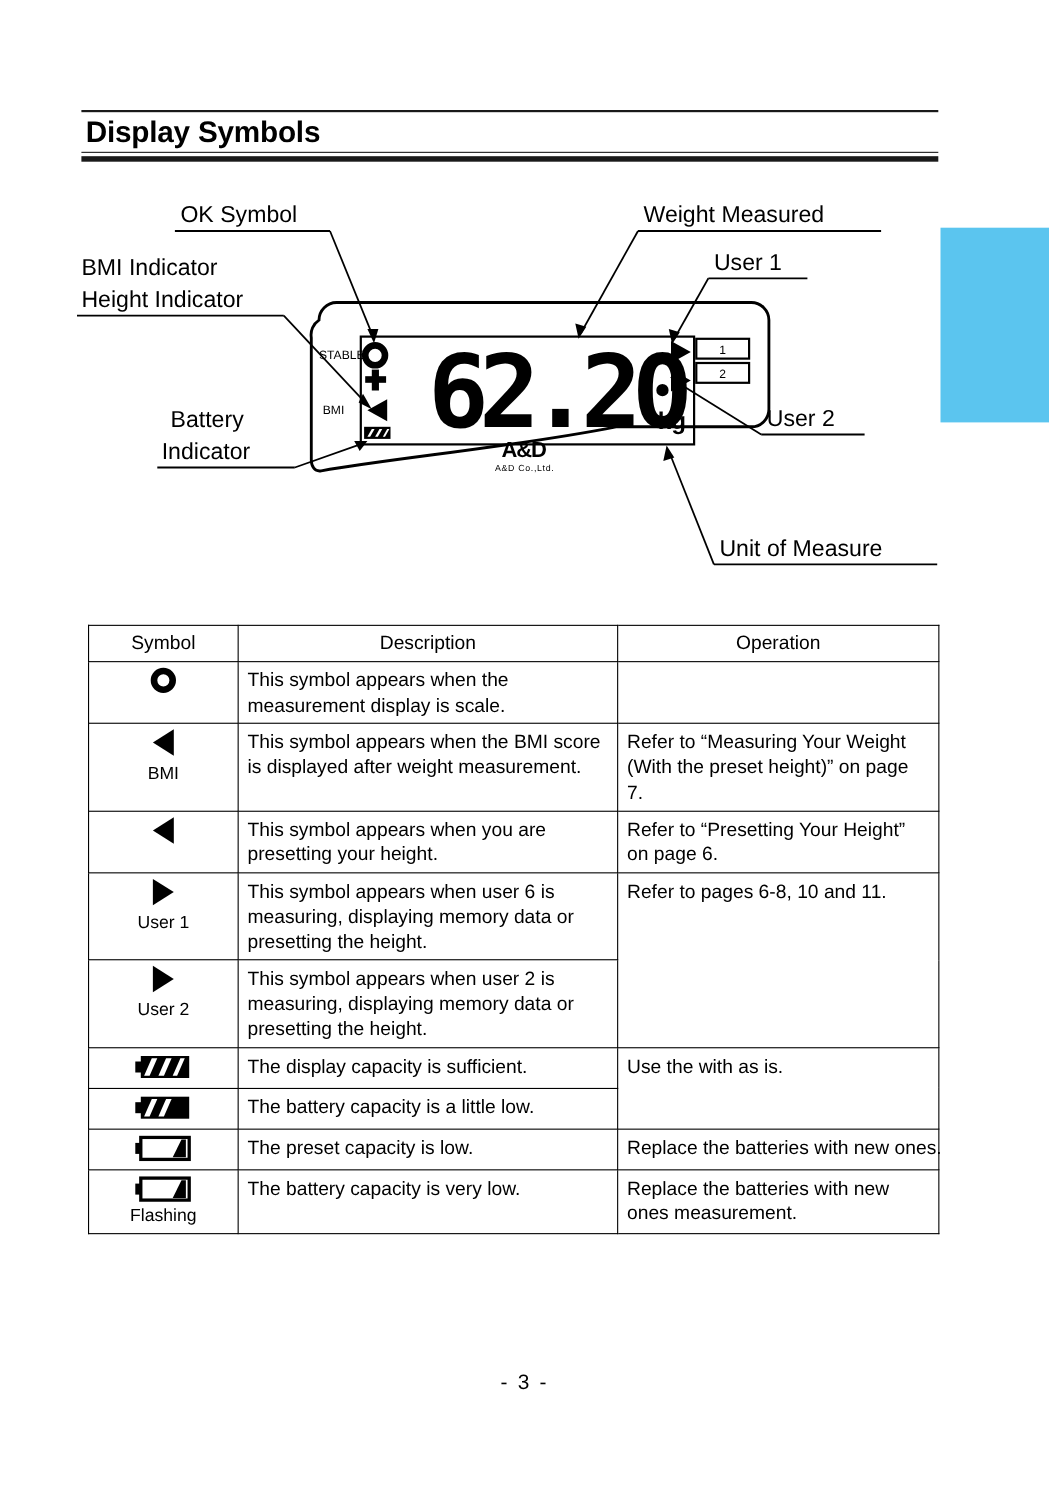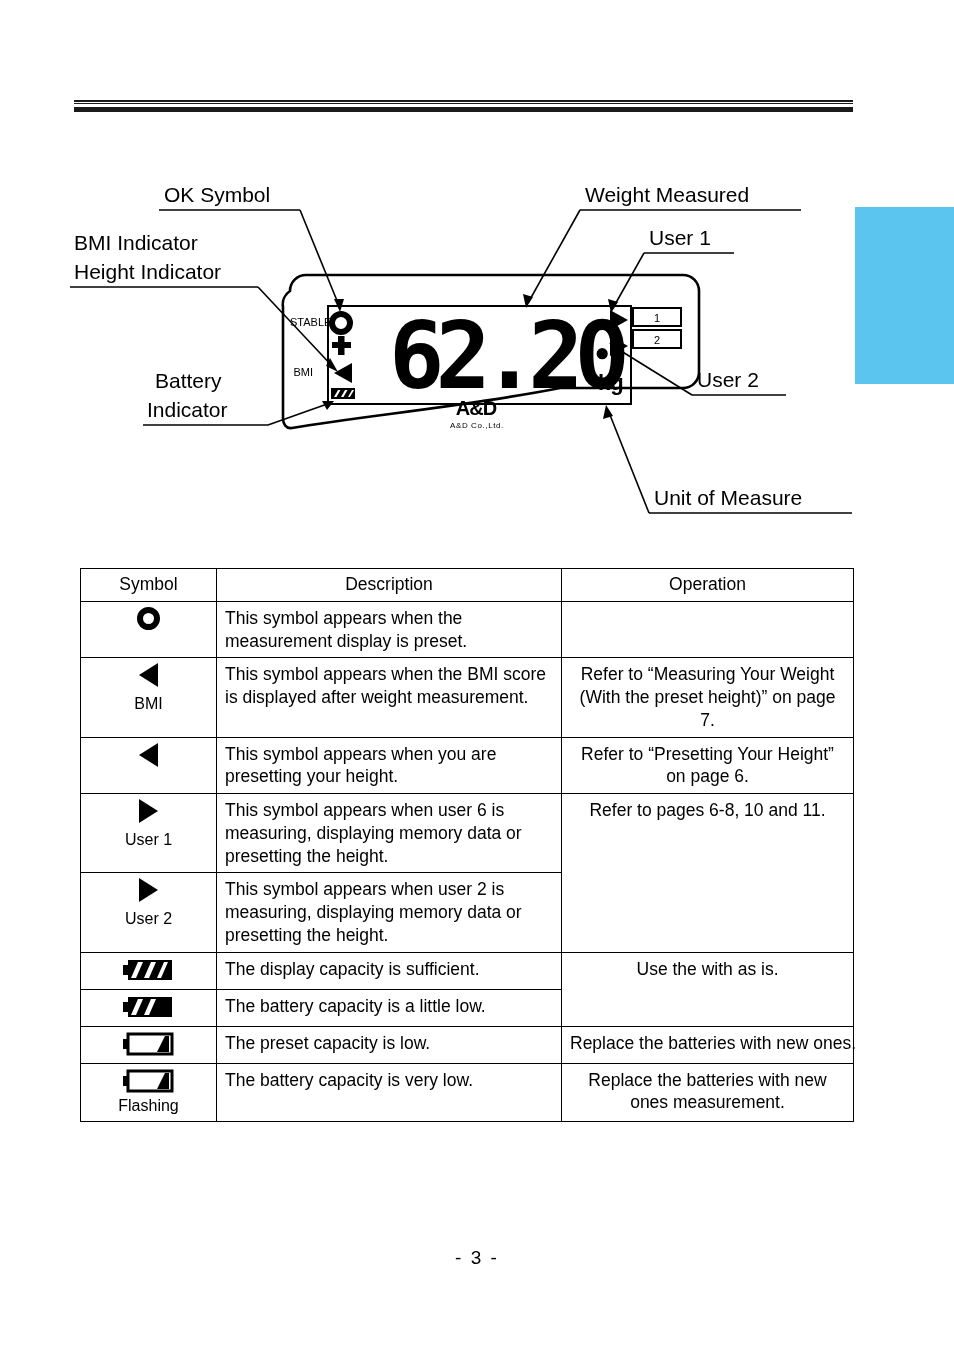--- a/index.html
+++ b/index.html
@@ -47,21 +47,21 @@
     vertical-align:top;
     font-weight:normal;
   }
   #symbol-table thead th{
     padding:4px 0 5px 0;font-size:17.5px;
   }
   .col-sym{width:136px;}
   .col-desc{width:345px;}
   .col-op{width:292px;}
   td.sym-cell{text-align:center;vertical-align:middle;padding:8px 4px;}
-  td.op-cell{vertical-align:top;text-align:center;}
+  td.op-cell{vertical-align:top;}
   td.op-cell.mid{vertical-align:middle;}
   .sym-sub{display:block;font-size:16px;margin-top:1px;}
   .small-op{font-size:14px;line-height:1.25;white-space:nowrap;}
 
   
   .glyph-o{
     display:inline-block;width:23px;height:23px;border-radius:50%;
     border:6px solid #000;box-sizing:border-box;
   }
   .glyph-left{
@@ -80,20 +80,21 @@
   #page-footer{
     position:absolute;left:0;top:1247px;width:954px;text-align:center;
     font-size:19px;letter-spacing:2px;
   }
 </style>
 </head>
 <body>
 
 <div id="title-block">
   <div id="title-rule-top"></div>
+  <div id="page-title">Display Symbols</div>
   <div id="title-rule-mid"></div>
   <div id="title-rule-bot"></div>
 </div>
 
 <div id="side-tab" style="background: rgb(91, 197, 239);"></div>
 
 <div id="diagram">
 <svg width="954" height="380" viewBox="0 0 954 380" xmlns="http://www.w3.org/2000/svg">
 
   <g fill="none" stroke="#000" stroke-width="2.6">
@@ -225,21 +226,21 @@
   <thead>
     <tr>
       <th>Symbol</th>
       <th>Description</th>
       <th>Operation</th>
     </tr>
   </thead>
   <tbody id="table-body">
       <tr>
         <td class="sym-cell"><span class="glyph-o"></span></td>
-        <td>This symbol appears when the measurement display is preset.</td>
+        <td>This symbol appears when the measurement display is scale.</td>
         <td class="op-cell" rowspan="1"></td>
       </tr>
       <tr>
         <td class="sym-cell"><span class="glyph-left"></span><span class="sym-sub">BMI</span></td>
         <td>This symbol appears when the BMI score is displayed after weight measurement.</td>
         <td class="op-cell" rowspan="1">Refer to “Measuring Your Weight (With the preset height)” on page 7.</td>
       </tr>
       <tr>
         <td class="sym-cell"><span class="glyph-left"></span></td>
         <td>This symbol appears when you are presetting your height.</td>

